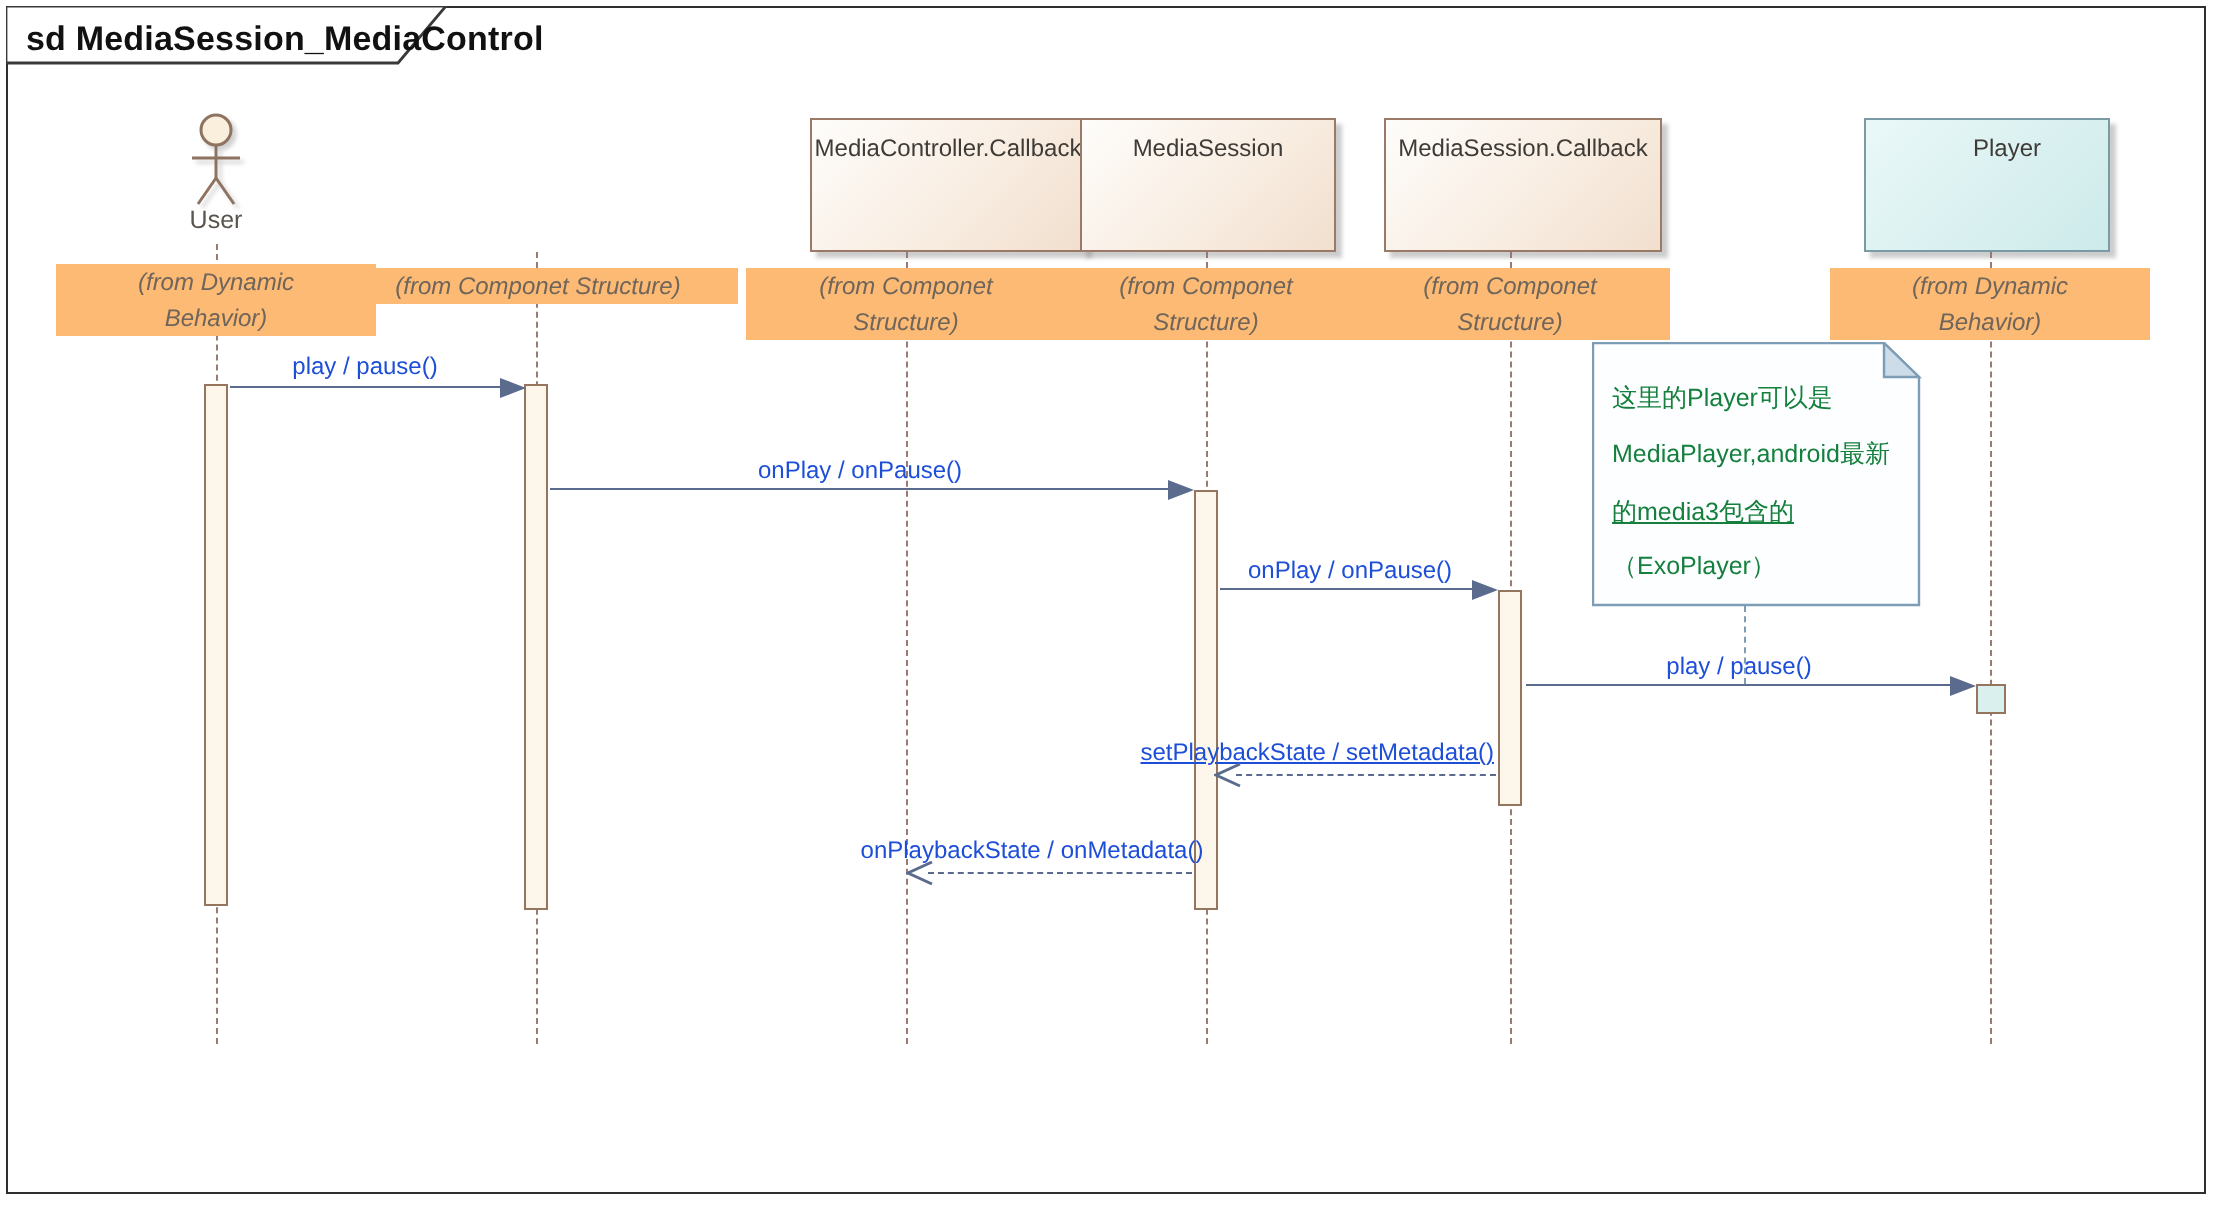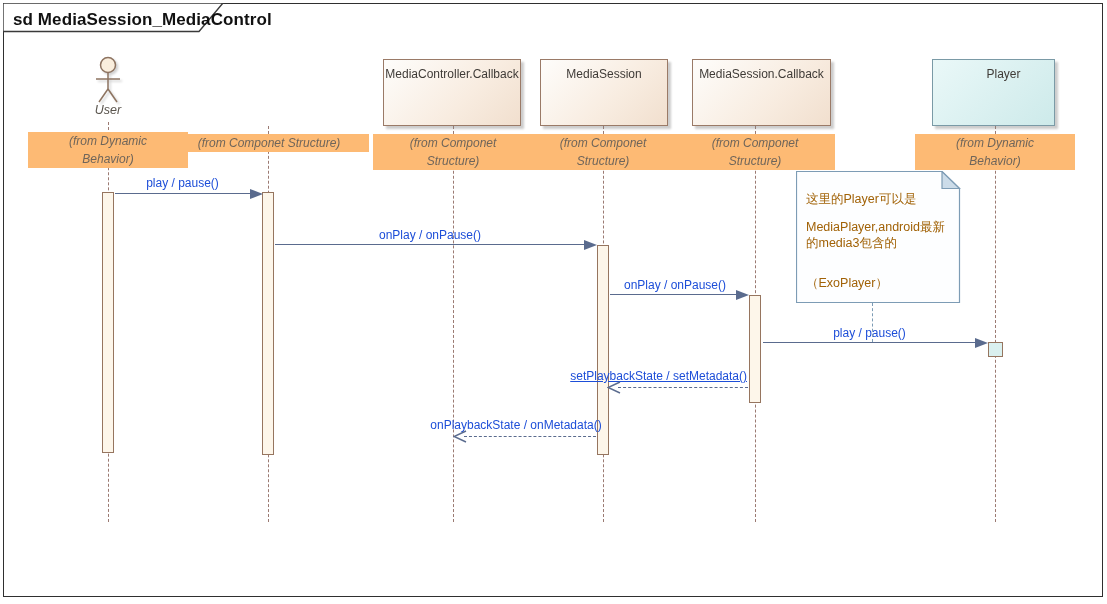--- a/index.html
+++ b/index.html
@@ -47,21 +47,21 @@
     border-top:5px solid transparent;border-bottom:5px solid transparent;
     border-left:13px solid #5a6b8e;
   }
   .msg-head-open{position:absolute;z-index:6;}
   .msg-label{
     position:absolute;font-size:12px;color:#1d4ed8;text-align:center;
     white-space:nowrap;z-index:5;
   }
   .msg-label.right{text-align:right;text-decoration:underline;}
   .note-svg{position:absolute;z-index:6;}
-  .note-text{position:absolute;font-size:12.5px;color:#a16207;white-space:nowrap;z-index:7;}
+  .note-text{position:absolute;font-size:12.5px;color:#15803d;white-space:nowrap;z-index:7;}
   .note-anchor{position:absolute;width:0;border-left:1px dashed #7d9cb5;z-index:5;}
   .actor-svg{position:absolute;z-index:3;filter:drop-shadow(2px 2px 1px rgba(0,0,0,0.18));}
 </style>
 </head>
 <body>
 
 <div id="page">
 
   <div class="frame"></div>
 
@@ -70,30 +70,30 @@
   </svg>
   <div class="frame-title">sd MediaSession_MediaControl</div>
 
   <svg class="actor-svg" style="left:92px;top:56px;" width="32" height="47">
     <circle cx="16" cy="9" r="7.5" fill="#faeedd" stroke="#8d7360" stroke-width="1.5"></circle>
     <line x1="16" y1="16.5" x2="16" y2="33" stroke="#8d7360" stroke-width="1.5"></line>
     <line x1="4" y1="23" x2="28" y2="23" stroke="#8d7360" stroke-width="1.5"></line>
     <line x1="16" y1="33" x2="7" y2="46" stroke="#8d7360" stroke-width="1.5"></line>
     <line x1="16" y1="33" x2="25" y2="46" stroke="#8d7360" stroke-width="1.5"></line>
   </svg>
-  <div class="actor-label" style="left:78px;top:103px;width:60px;font-style:italic;">User</div>
+  <div class="actor-label" style="left:78px;top:103px;width:60px;">User</div>
 
   <div class="lifeline" style="left:108px;top:122px;height:400px;"></div>
   <div class="lifeline" style="left:268px;top:126px;height:396px;"></div>
   <div class="lifeline" style="left:453px;top:126px;height:396px;"></div>
   <div class="lifeline" style="left:603px;top:126px;height:396px;"></div>
   <div class="lifeline" style="left:755px;top:126px;height:396px;"></div>
   <div class="lifeline" style="left:995px;top:126px;height:396px;"></div>
 
-  <div class="head-box" style="left:383px;width:138px;">
+  <div class="head-box" style="left:405px;width:138px;">
     <span>MediaController.Callback</span>
   </div>
   <div class="head-box" style="left:540px;width:128px;">
     <span>MediaSession</span>
   </div>
   <div class="head-box" style="left:692px;width:139px;">
     <span>MediaSession.Callback</span>
   </div>
   <div class="head-box player" style="left:932px;width:123px;padding-left:20px;">
     <span>Player</span>
@@ -157,17 +157,17 @@
   <svg class="msg-head-open" style="left:453px;top:430px;" width="15" height="13">
     <polyline points="13,1 1,6.5 13,12" fill="none" stroke="#5a6b8e" stroke-width="1.5"></polyline>
   </svg>
 
   <svg class="note-svg" style="left:796px;top:171px;" width="165" height="133">
     <path d="M0.5,0.5 L146,0.5 L163.5,17.5 L163.5,131.5 L0.5,131.5 Z" fill="#fdfeff" stroke="#7d9cb5" stroke-width="1.2"></path>
     <path d="M146,0.5 L146,17.5 L163.5,17.5 Z" fill="#ccdce9" stroke="#7d9cb5" stroke-width="1.2"></path>
   </svg>
   <div class="note-text" style="left:806px;top:191px;">这里的Player可以是</div>
   <div class="note-text" style="left:806px;top:219px;">MediaPlayer,android最新</div>
-  <div class="note-text" style="left:806px;top:235px;">的media3包含的</div>
+  <div class="note-text" style="left:806px;top:248px;text-decoration:underline;">的media3包含的</div>
   <div class="note-text" style="left:806px;top:275px;">（ExoPlayer）</div>
   <div class="note-anchor" style="left:872px;top:303px;height:39px;"></div>
 
 </div>
 
 </body></html>

